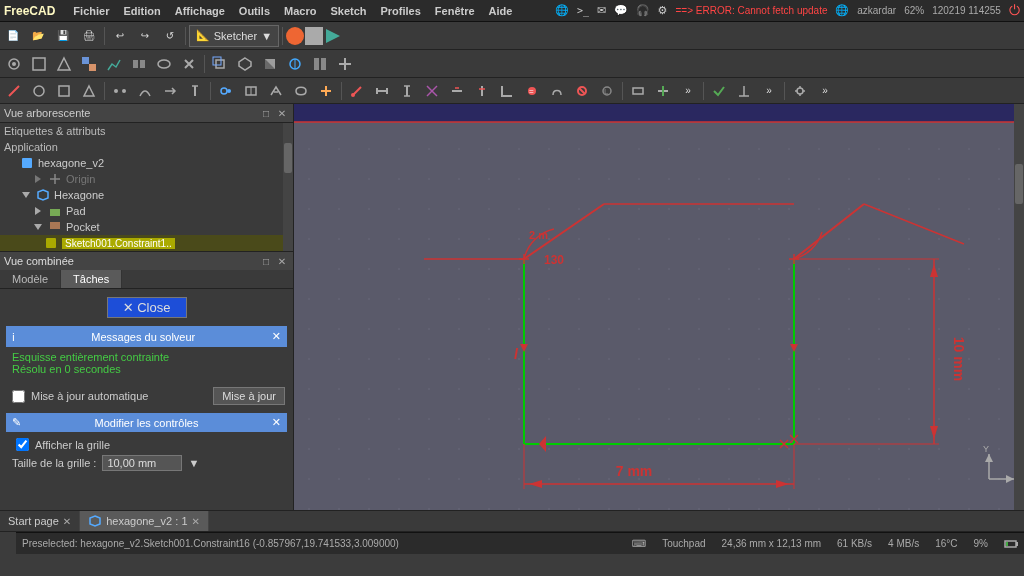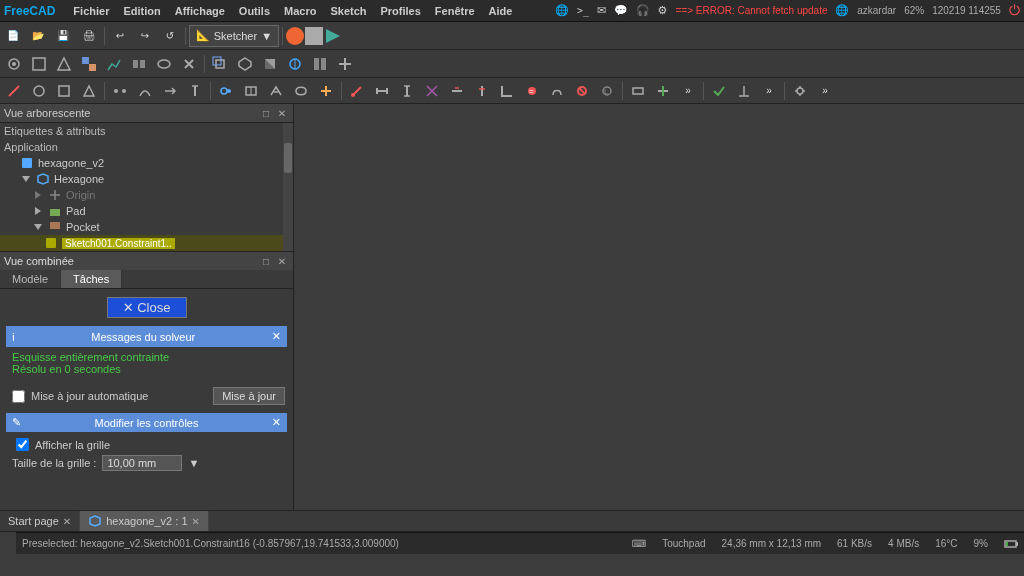--- a/index.html
+++ b/index.html
@@ -1,40 +1,40 @@
 <!DOCTYPE html>
 <html><head>
   <meta charset="utf-8">
   <style>
     * { margin: 0; padding: 0; box-sizing: border-box; }
     body { width: 1024px; height: 576px; overflow: hidden; font-family: 'Arial', sans-serif; font-size: 11px; background: #3c3c3c; color: #ddd; }
 
     
     #top-bar { display: flex; align-items: center; background: #2b2b2b; height: 22px; padding: 0 4px; gap: 8px; border-bottom: 1px solid #111; }
-    #top-bar .logo { color: #0ea5e9; font-weight: bold; font-size: 12px; margin-right: 4px; }
+    #top-bar .logo { color: #fef9c3; font-weight: bold; font-size: 12px; margin-right: 4px; }
     #top-bar .menu-items { display: flex; gap: 2px; }
     #top-bar .menu-item { color: #ccc; padding: 2px 6px; cursor: pointer; font-size: 11px; font-weight: bold; }
     #top-bar .right-section { margin-left: auto; display: flex; align-items: center; gap: 8px; color: #ccc; font-size: 11px; }
     #top-bar .error-text { color: #ff4444; font-size: 10px; }
     #top-bar .user-info { color: #aaa; font-size: 10px; }
     #top-bar .power-btn { color: #f55; cursor: pointer; font-size: 14px; }
 
     
     .toolbar-row { display: flex; align-items: center; background: #3a3a3a; height: 28px; border-bottom: 1px solid #222; padding: 0 2px; gap: 1px; flex-wrap: nowrap; overflow: hidden; }
     .tb-btn { width: 24px; height: 24px; display: flex; align-items: center; justify-content: center; cursor: pointer; border-radius: 2px; color: #ddd; font-size: 10px; flex-shrink: 0; }
     .tb-sep { width: 1px; height: 18px; background: #555; margin: 0 2px; flex-shrink: 0; }
     .tb-dropdown { display: flex; align-items: center; background: #444; border: 1px solid #666; padding: 2px 6px; cursor: pointer; gap: 4px; height: 22px; font-size: 11px; color: #ddd; }
     .tb-circle { width: 18px; height: 18px; border-radius: 50%; background: #e63; flex-shrink: 0; cursor: pointer; }
     .tb-square { width: 18px; height: 18px; background: #aaa; flex-shrink: 0; cursor: pointer; }
 
     
     .toolbar-row-3 { height: 26px; }
 
     
-    #main { display: flex; height: calc(576px - 22px - 28px - 28px - 26px - 22px - 22px); flex-direction: column; }
+    #main { display: flex; height: calc(576px - 22px - 28px - 28px - 26px - 22px - 22px); }
     
 
     
     #left-panel { width: 294px; flex-shrink: 0; background: #3a3a3a; border-right: 1px solid #222; display: flex; flex-direction: column; height: 100%; }
     .panel-header { display: flex; align-items: center; justify-content: space-between; background: #444; padding: 2px 4px; font-size: 11px; color: #ccc; border-bottom: 1px solid #222; }
     .panel-header-icons { display: flex; gap: 2px; }
     .panel-icon { width: 14px; height: 14px; display: flex; align-items: center; justify-content: center; cursor: pointer; color: #aaa; font-size: 10px; }
     .tree-section-label { font-size: 11px; color: #bbb; padding: 2px 4px; }
     .tree-item { display: flex; align-items: center; gap: 4px; padding: 1px 4px; cursor: pointer; font-size: 11px; color: #ccc; }
     .tree-item .indent { width: 12px; flex-shrink: 0; }
@@ -423,39 +423,39 @@
       <div class="tree-section-label">Application</div>
 
       <div class="tree-item">
         <span class="indent"></span>
         <svg width="14" height="14">
             <rect x="2" y="2" width="10" height="10" fill="#5af" rx="1"></rect>
           </svg>
         <span>hexagone_v2</span>
       </div>
       <div class="tree-item">
+        <span class="indent2"></span>
+        <svg width="12" height="12">
+            <polygon points="3,2 9,6 3,10" fill="#777"></polygon>
+          </svg>
+        <svg width="14" height="14">
+            <line x1="7" y1="2" x2="7" y2="12" stroke="#888" stroke-width="1.5"></line>
+            <line x1="2" y1="7" x2="12" y2="7" stroke="#888" stroke-width="1.5"></line>
+          </svg>
+        <span style="color:#777;">Origin</span>
+      </div>
+      <div class="tree-item">
         <span class="indent"></span>
         <svg width="12" height="12">
             <polygon points="2,3 10,3 6,9" fill="#aaa"></polygon>
           </svg>
         <svg width="14" height="14">
             <polygon points="7,2 12,4 12,10 7,12 2,10 2,4" stroke="#5af" fill="none" stroke-width="1.5"></polygon>
           </svg>
         <span>Hexagone</span>
-      </div>
-      <div class="tree-item">
-        <span class="indent2"></span>
-        <svg width="12" height="12">
-            <polygon points="3,2 9,6 3,10" fill="#777"></polygon>
-          </svg>
-        <svg width="14" height="14">
-            <line x1="7" y1="2" x2="7" y2="12" stroke="#888" stroke-width="1.5"></line>
-            <line x1="2" y1="7" x2="12" y2="7" stroke="#888" stroke-width="1.5"></line>
-          </svg>
-        <span style="color:#777;">Origin</span>
       </div>
       <div class="tree-item">
         <span class="indent2"></span>
         <svg width="12" height="12">
             <polygon points="3,2 9,6 3,10" fill="#aaa"></polygon>
           </svg>
         <svg width="14" height="14">
             <rect x="2" y="5" width="10" height="7" fill="#7a5"></rect>
           </svg>
         <span>Pad</span>

